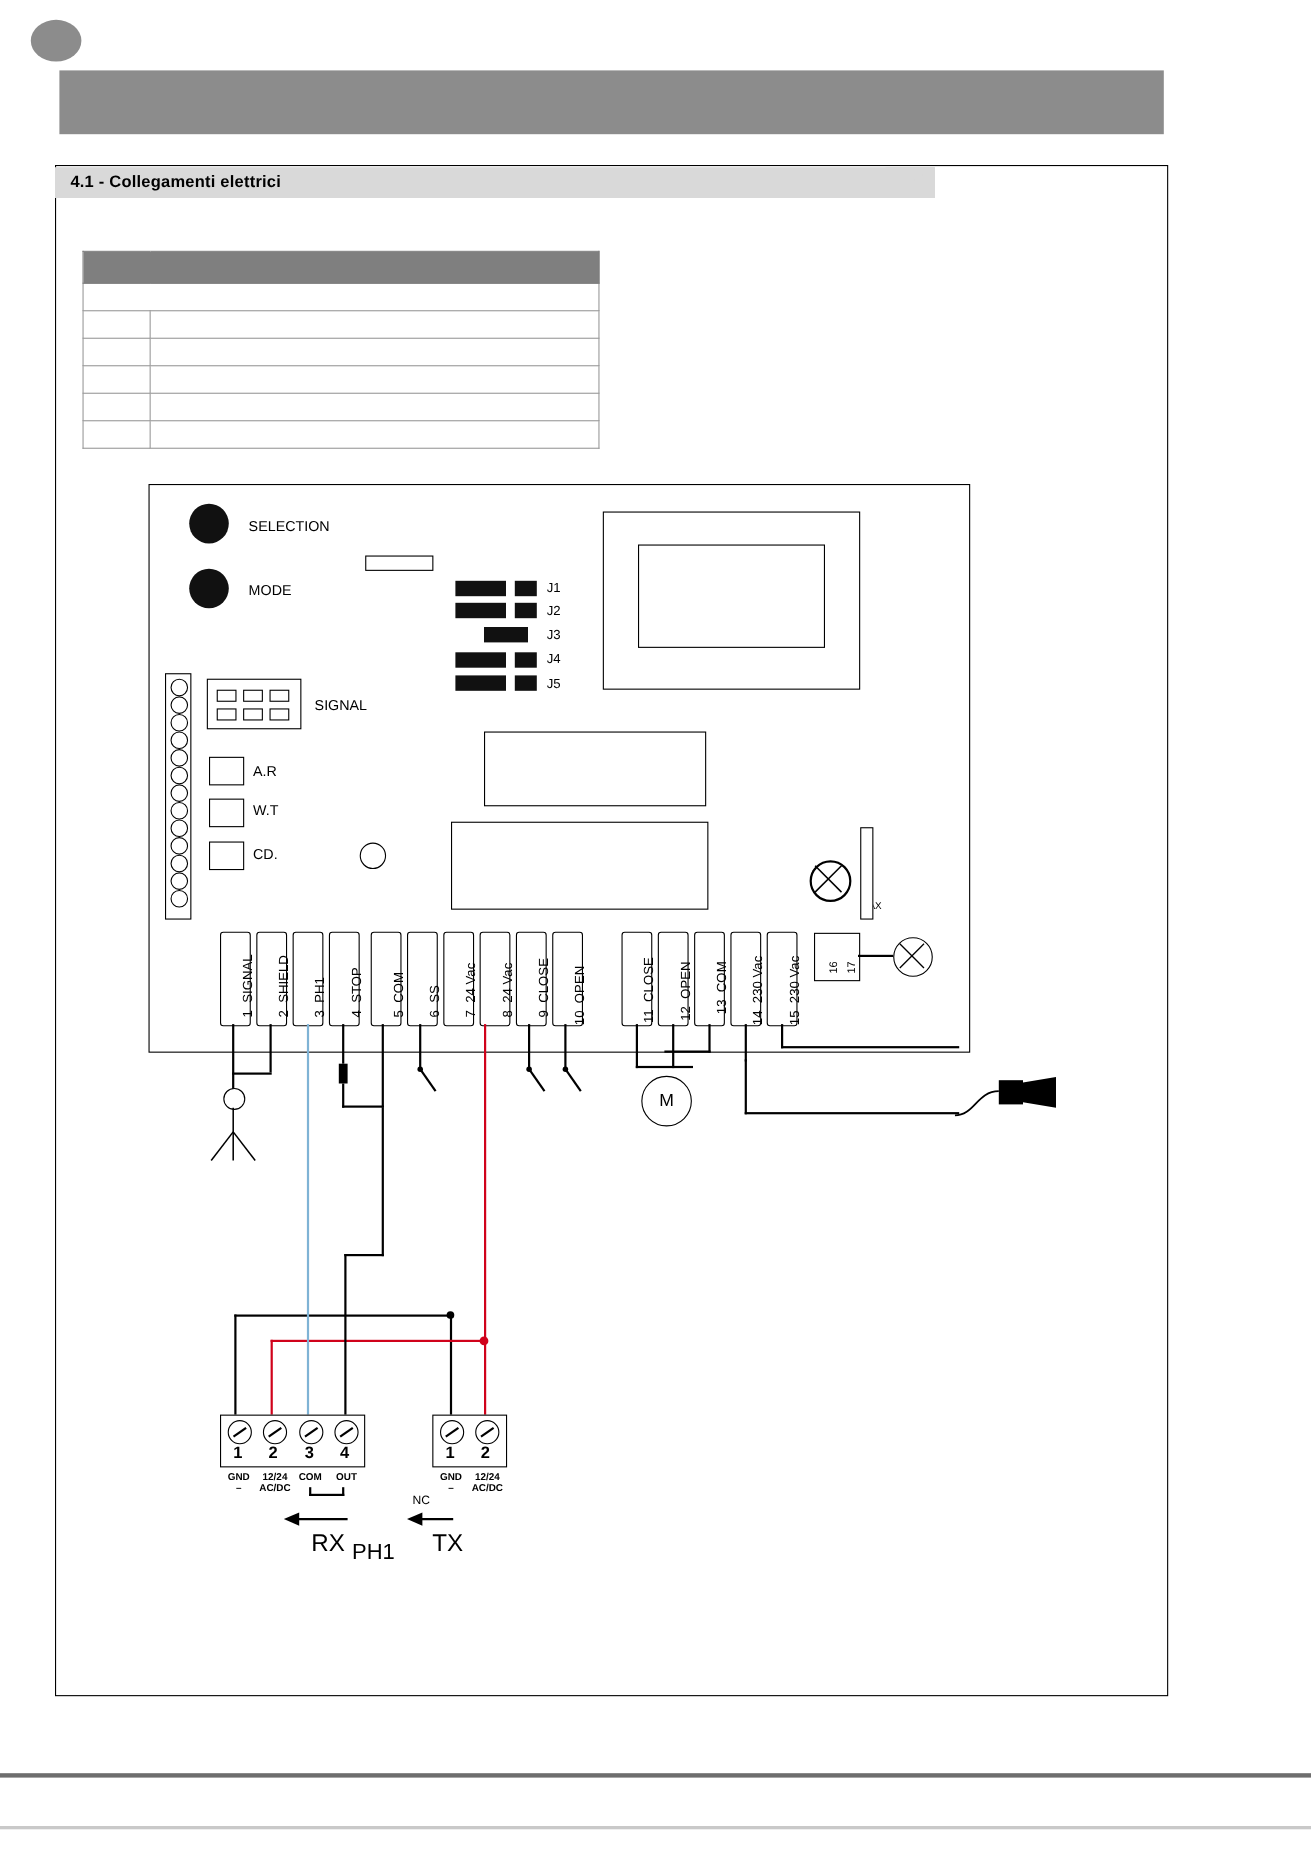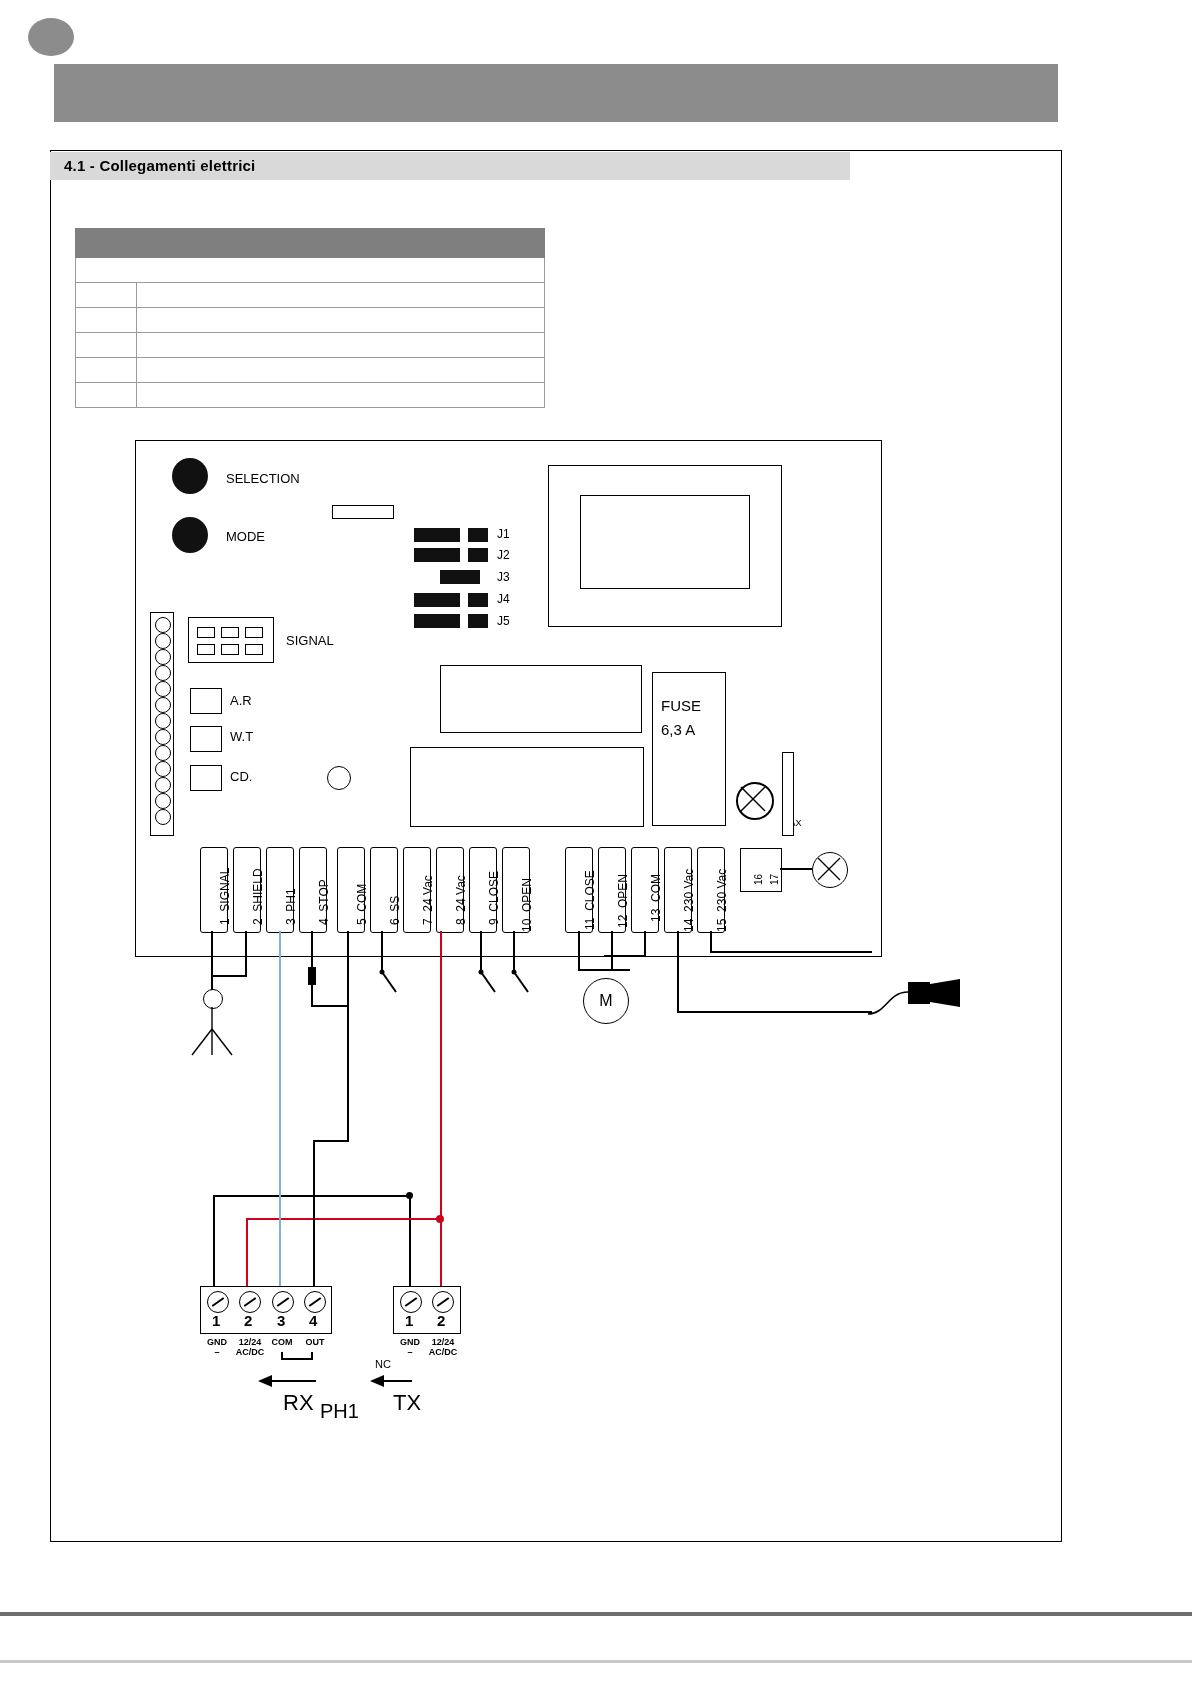--- a/index.html
+++ b/index.html
@@ -192,24 +192,20 @@
   </div>
 
   <div class="led" style="left:190px;top:688px;width:30px;height:24px;"></div>
   <div class="lbl" style="left:230px;top:693px;">A.R</div>
   <div class="led" style="left:190px;top:726px;width:30px;height:24px;"></div>
   <div class="lbl" style="left:230px;top:729px;">W.T</div>
   <div class="led" style="left:190px;top:765px;width:30px;height:24px;"></div>
   <div class="lbl" style="left:230px;top:769px;">CD.</div>
   <div class="circ-sm" style="left:327px;top:766px;"></div>
 
-  <div class="fuse">
-    <span style="top:24px;">FUSE</span>
-    <span style="top:48px;">6,3 A</span>
-  </div>
 
   <div class="trimmer-wrap">
     <div class="tmin">MIN</div>
     <div class="trimmer">
       <svg width="30" height="30" viewBox="0 0 30 30">
           <line x1="3" y1="3" x2="27" y2="27" stroke="#000" stroke-width="1.4"></line>
           <line x1="27" y1="3" x2="3" y2="27" stroke="#000" stroke-width="1.4"></line>
         </svg>
     </div>
     <div class="tmax">MAX</div>

